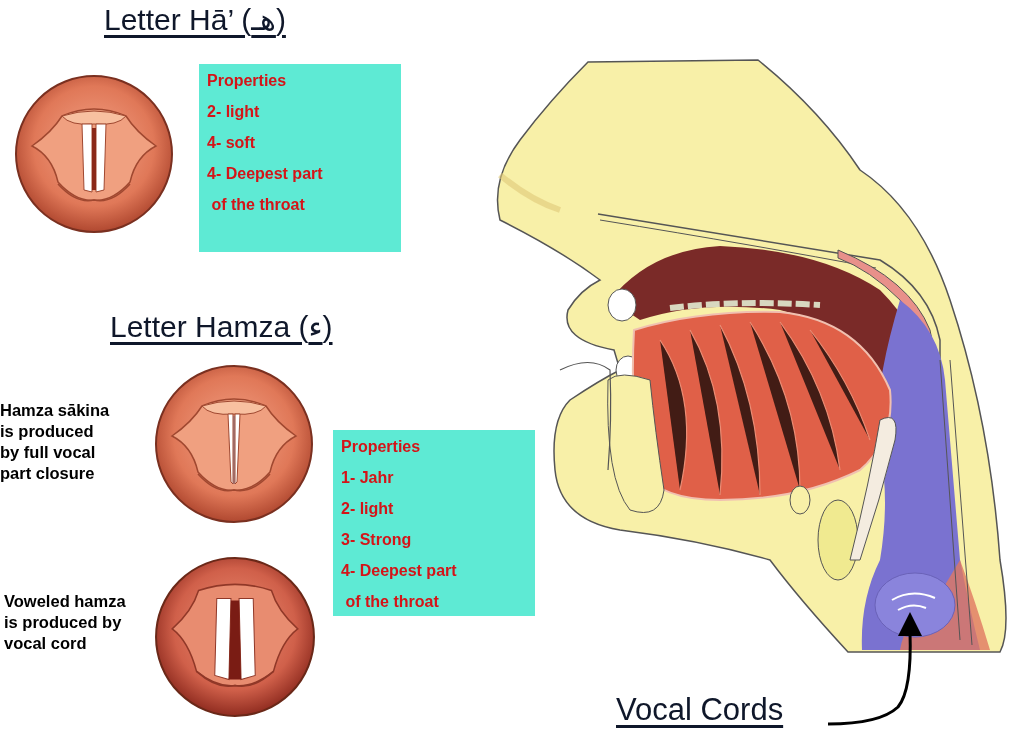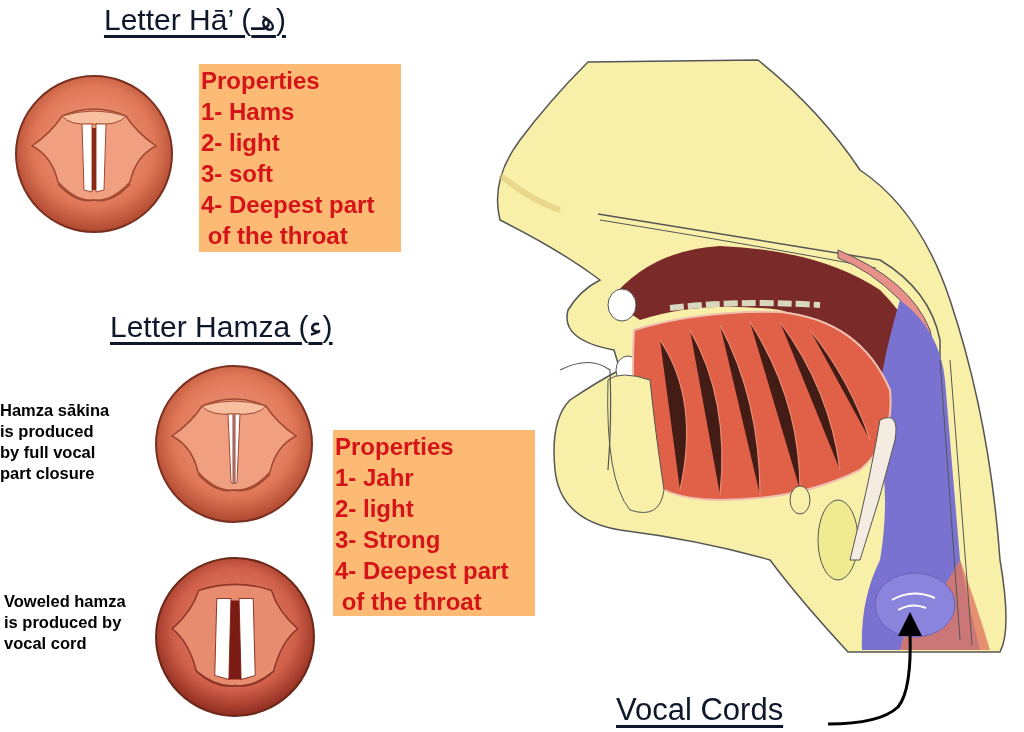--- a/index.html
+++ b/index.html
@@ -2,22 +2,22 @@
 <html><head>
   <meta charset="utf-8">
   <style>
     html, body { margin: 0; padding: 0; background: #ffffff; }
     body { width: 1024px; height: 732px; position: relative; overflow: hidden; font-family: "Liberation Sans", sans-serif; }
     .heading {
       position: absolute; font-weight: normal; color: #0f172a; text-decoration: underline;
       text-decoration-thickness: 3px; text-underline-offset: 5px; white-space: nowrap;
     }
     .props {
-      position: absolute; background: #fdba74; color: #d41418; font-weight: bold;
-      font-size: 24px; line-height: 31px; padding: 1px 2px 2px 2px; box-sizing: border-box;
+      position: absolute; background: #5eead4; color: #d41418; font-weight: bold;
+      font-size: 16px; line-height: 31px; padding: 1px 2px 2px 8px; box-sizing: border-box;
     }
     .props div { white-space: pre; }
     .caption {
       position: absolute; text-align: left; font-weight: bold; font-size: 16.5px;
       line-height: 21px; color: #000;
     }
     .larynx { position: absolute; }
     .head { position: absolute; left: 480px; top: 50px; }
   </style>
 </head>
@@ -37,23 +37,22 @@
   <path d="M20 74 Q40 60 50 44 Q82 30 114 44 Q124 60 144 74 Q124 84 118 110 Q100 130 82 128 Q64 130 46 110 Q40 84 20 74 Z" fill="#f0a080" stroke="#a04830" stroke-width="1.5"></path>
   <path d="M50 44 Q82 34 114 44 Q106 54 82 52 Q58 54 50 44 Z" fill="#f8c0a0" stroke="#a04830" stroke-width="1"></path>
   <polygon points="70,52 80,52 80,120 72,118" fill="#ffffff" stroke="#a04830" stroke-width="1"></polygon>
   <polygon points="84,52 94,52 92,118 84,120" fill="#ffffff" stroke="#a04830" stroke-width="1"></polygon>
   <polygon points="80,56 84,56 84,118 80,118" fill="#8a2818"></polygon>
   <path d="M46 112 Q64 132 82 128 Q100 132 118 112" fill="none" stroke="#a04830" stroke-width="1.5"></path>
 </svg>
 
 <div class="props" style="left:199px; top:64px; width:202px; height:188px;">
   <div>Properties</div>
-  <div>1- Hams</div>
   <div>2- light</div>
-  <div>3- soft</div>
+  <div>4- soft</div>
   <div>4- Deepest part</div>
   <div> of the throat</div>
 </div>
 
 <div class="heading" style="left:110px; top:293px; font-size:30px;margin-top:16px;">Letter Hamza (ء)</div>
 
 <div class="caption" style="left:0px; top:400px; width:158px;">
   <div>Hamza sākina</div>
   <div>is produced</div>
   <div>by full vocal</div>

